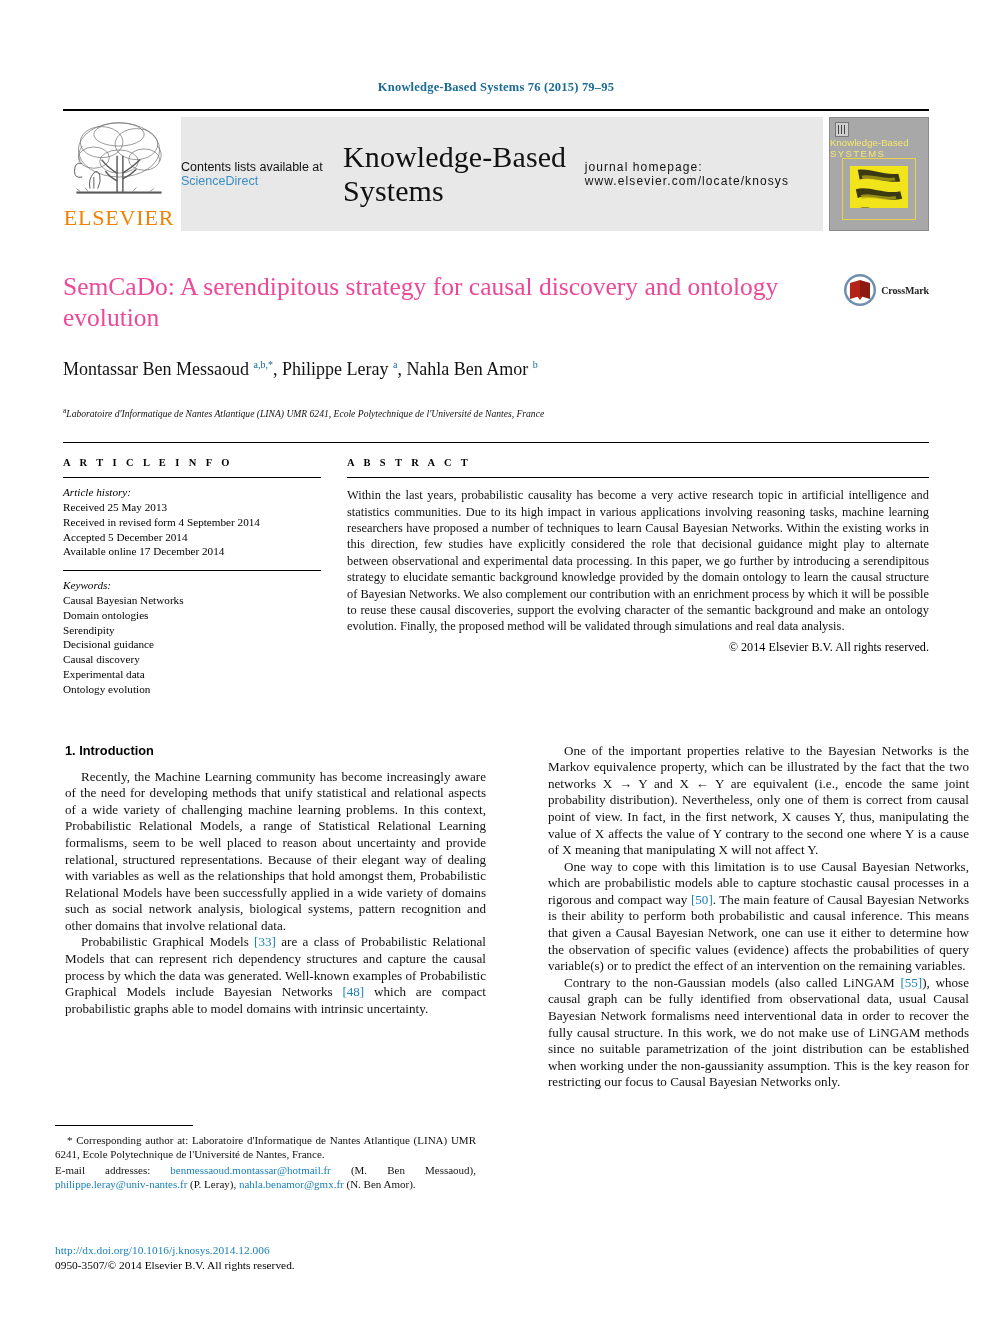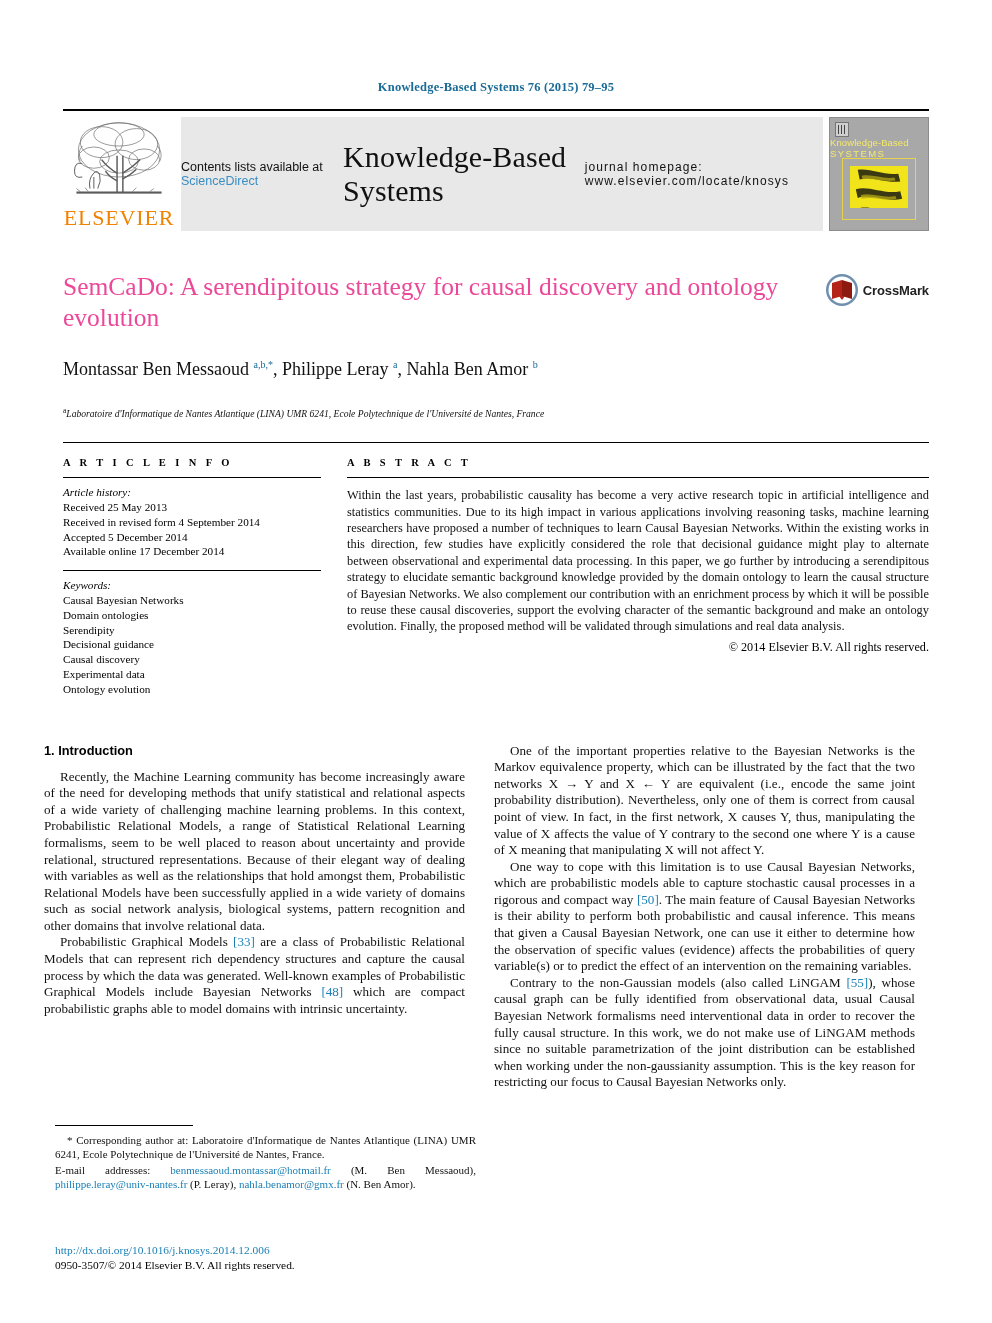--- a/index.html
+++ b/index.html
@@ -138,22 +138,22 @@
   }
   .crossmark {
     position: absolute;
     right: 0; top: 2px;
     display: flex;
     align-items: center;
     gap: 4px;
   }
   .crossmark-icon { width: 34px; height: 34px; display:block; }
   .crossmark-label {
-    font-family: Liberation Sans, sans-serif;
-    font-size: 13px;
+    font-family: Liberation Serif, serif;
+    font-size: 10px;
     font-weight: bold;
     color: #222;
     letter-spacing: -.1px;
     text-align: right;
   }
 
   .authors {
     margin: 18px 55px 0 55px;
     font-family: "Liberation Serif", serif;
     font-size: 18px;
@@ -211,23 +211,23 @@
     color: #111;
   }
   .copyright {
     text-align: right;
     font-size: 12.2px;
     margin-top: 5px;
   }
 
   
   .body-cols {
-    margin: 46px 55px 0 36px;
-    display: flex;
-    gap: 29px;
+    margin: 46px 55px 0 57px;
+    display: flex;
+    gap: 62px;
     height: 470px;
   }
   .bcol { width: 421px; flex: 0 0 421px; }
   .sec-title {
     font-family: "Liberation Sans", sans-serif;
     font-weight: bold;
     font-size: 12.8px;
     margin: 0 0 11px 0;
     color: #000;
   }

